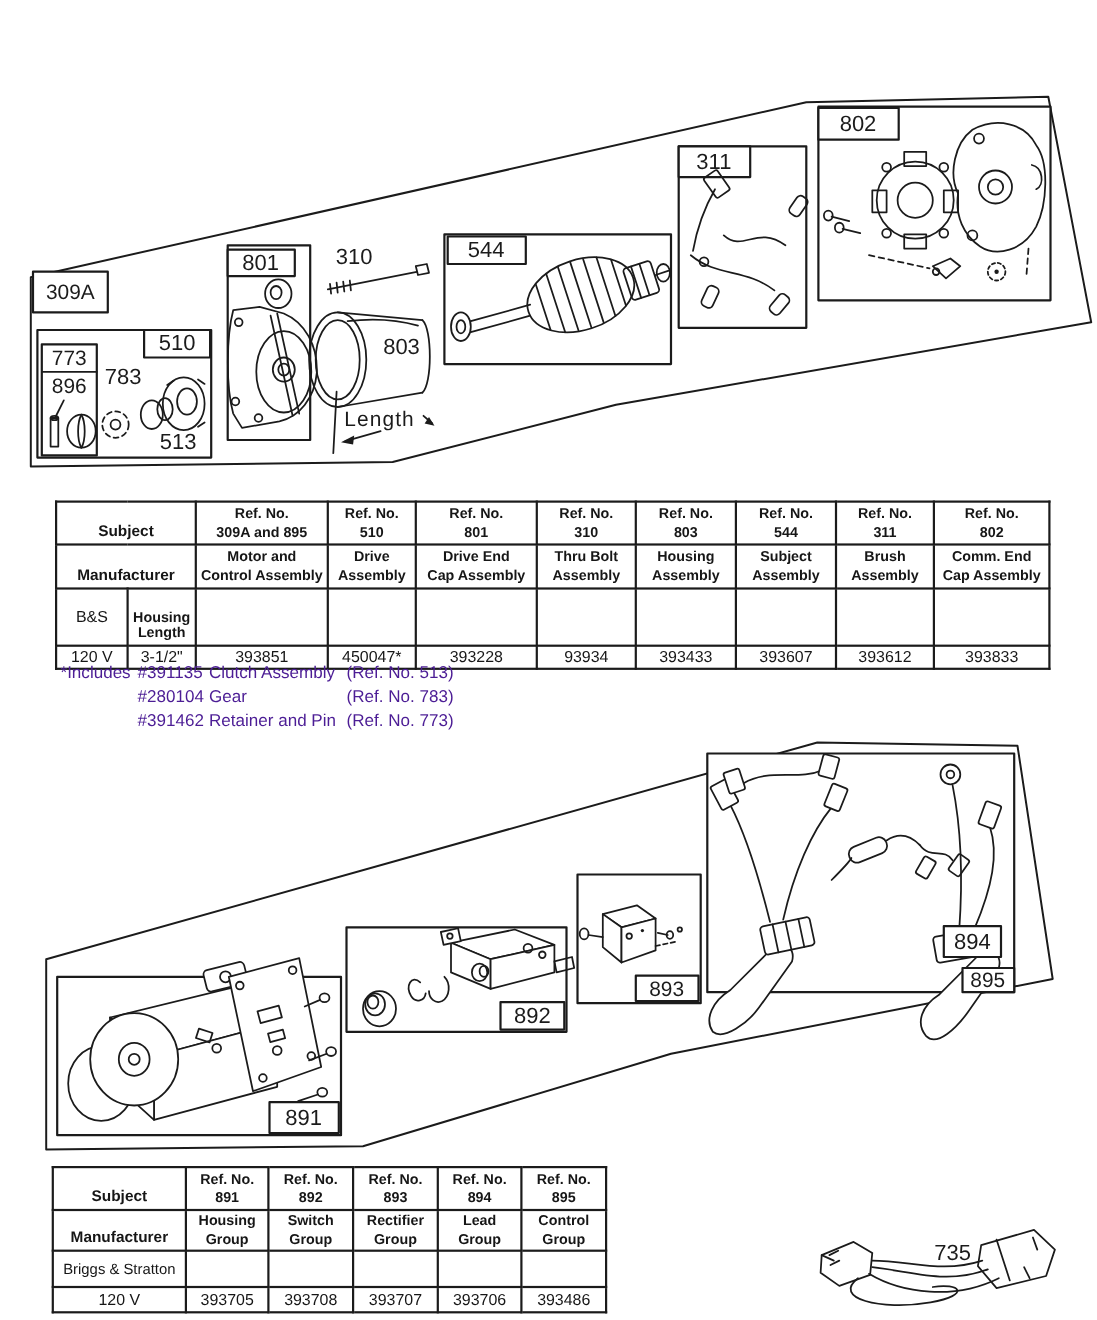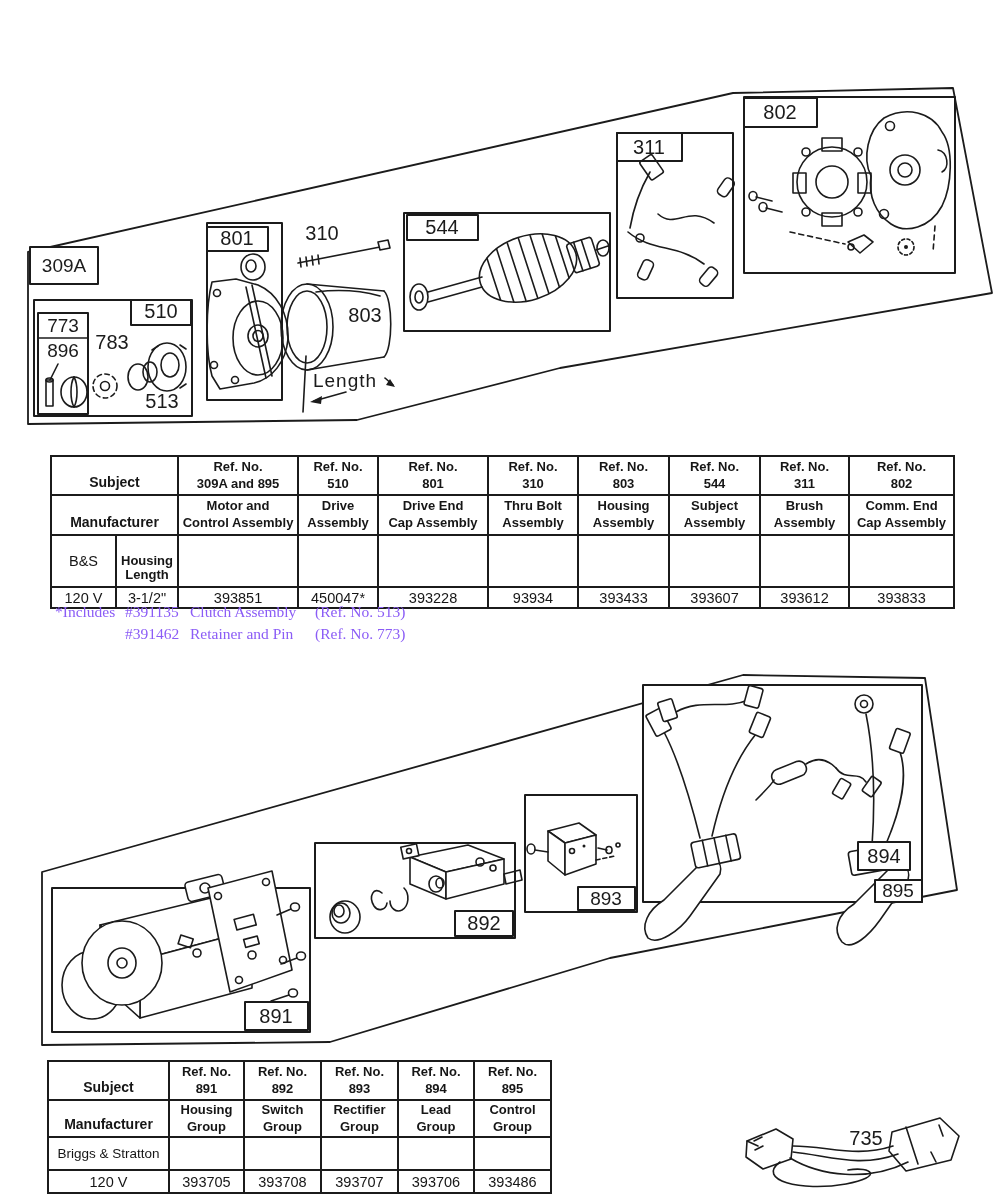--- a/index.html
+++ b/index.html
@@ -16,21 +16,21 @@
   .art .dk{fill:#1b1b1b;stroke:none;}
   table{position:absolute;border-collapse:collapse;table-layout:fixed;background:#fff;}
   td{border:2px solid #1b1b1b;text-align:center;vertical-align:middle;padding:0;overflow:hidden;}
   .t1{left:50px;top:455px;width:903px;}
   .t2{left:47px;top:1060px;width:503px;}
   .hdr{font-weight:bold;font-size:13px;line-height:1.3;white-space:pre-line;}
   .lbl{font-weight:bold;font-size:14px;vertical-align:bottom;padding-bottom:4px;}
   .sub{font-weight:bold;font-size:13px;line-height:1.12;white-space:pre-line;vertical-align:bottom;padding-bottom:3px;}
   .val{font-size:14.5px;}
   .mfr{font-size:13.5px;}
-  .notes{position:absolute;left:55px;top:601px;font-size:15.5px;color:#8b5cf6;font-family:Liberation Serif, serif;}
+  .notes{position:absolute;left:55px;top:601px;font-size:15.5px;color:#4c1d95;}
   .nline{display:grid;grid-template-columns:70px 65px 125px auto;height:22px;line-height:22px;white-space:pre;}
 </style>
 </head>
 <body>
 
 <svg class="art" viewBox="0 0 997 1200">
 
   <g>
     <path class="ol" d="M28,424 L28,252 L733,93 L953,88 L992,293 L560,368 L357,420 Z"></path>
 
@@ -464,20 +464,26 @@
 
 <div class="notes">
   <div class="nline">
     <span>*Includes</span>
     <span>#391135</span>
     <span>Clutch Assembly</span>
     <span>(Ref. No. 513)</span>
   </div>
   <div class="nline">
     <span></span>
+    <span>#280104</span>
+    <span>Gear</span>
+    <span>(Ref. No. 783)</span>
+  </div>
+  <div class="nline">
+    <span></span>
     <span>#391462</span>
     <span>Retainer and Pin</span>
     <span>(Ref. No. 773)</span>
   </div>
 </div>
 
 <table class="t2">
   <colgroup>
     <col style="width:121px">
       <col style="width:75px">

